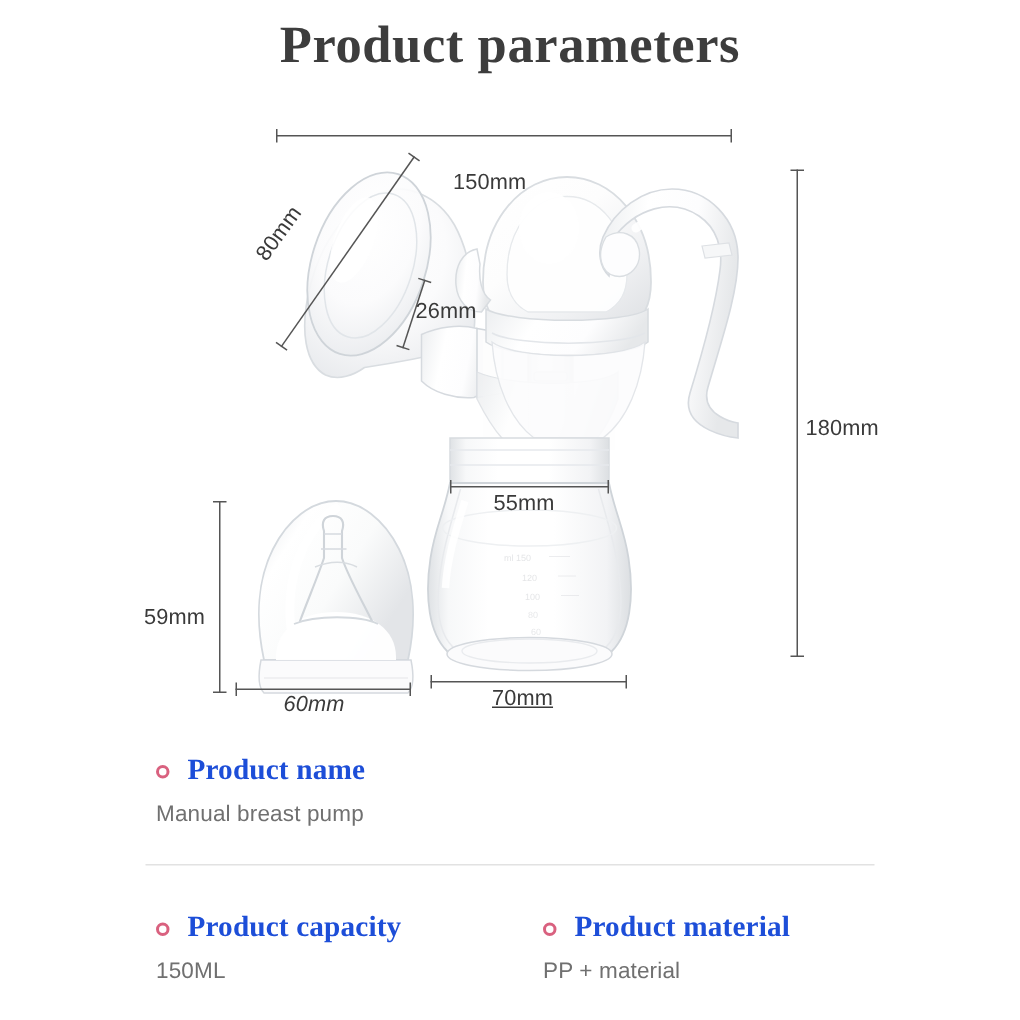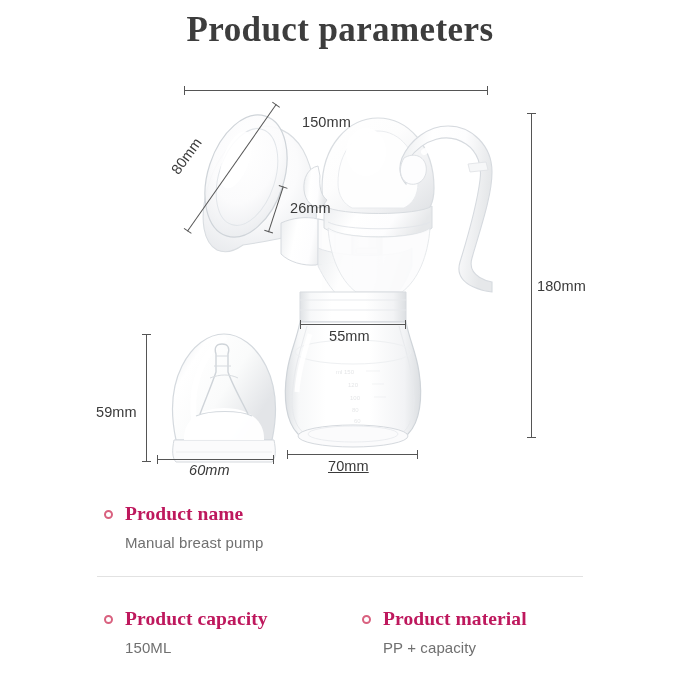--- a/index.html
+++ b/index.html
@@ -132,26 +132,25 @@
     height: 9px;
     border: 2px solid #d9617f;
     border-radius: 50%;
     box-sizing: border-box;
     flex: 0 0 auto;
   }
   .spec-label {
     font-family: "Liberation Serif", "DejaVu Serif", serif;
     font-weight: bold;
     font-size: 19.5px;
-    color: #be185d;
+    color: #1d4ed8;
     letter-spacing: 0.1px;
   }
   .spec-value {
     margin-top: 9px;
-    margin-left: 21px;
     font-family: "Liberation Sans", sans-serif;
     font-size: 15px;
     color: #707070;
     letter-spacing: 0.1px;
   }
 </style>
 </head>
 <body>
 
 <div id="page">
@@ -321,21 +320,21 @@
     </svg>
   </div>
 
   <div class="dim-line-h" style="left:184px; top:90px; width:304px;"></div>
   <div class="dim-label" style="left:302px; top:70px;margin-top:44px;">150mm</div>
 
   <div class="dim-line-d" style="left:187px; top:231px; width:155px; transform: rotate(-55deg);"></div>
   <div class="dim-label rot80" style="left:166px; top:148px;">80mm</div>
 
   <div class="dim-line-d" style="left:268px; top:232px; width:48px; transform: rotate(-72deg);"></div>
-  <div class="dim-label" style="left:290px; top:200px;">26mm</div>
+  <div class="dim-label" style="left:277px; top:200px;">26mm</div>
 
   <div class="dim-line-v" style="left:531px; top:113px; height:325px;"></div>
   <div class="dim-label" style="left:537px; top:278px;">180mm</div>
 
   <div class="dim-line-h" style="left:300px; top:324px; width:106px;"></div>
   <div class="dim-label" style="left:329px; top:328px;">55mm</div>
 
   <div class="dim-line-h" style="left:287px; top:454px; width:131px;"></div>
   <div class="dim-label" style="left:328px; top:458px;text-decoration:underline;">70mm</div>
 
@@ -362,16 +361,16 @@
       <span class="spec-label">Product capacity</span>
     </div>
     <div class="spec-value">150ML</div>
   </div>
 
   <div class="spec-cell" style="left:362px; top:608px;">
     <div class="spec-head">
       <span class="bullet"></span>
       <span class="spec-label">Product material</span>
     </div>
-    <div class="spec-value">PP + capacity</div>
+    <div class="spec-value">PP + material</div>
   </div>
 
 </div>
 
 </body></html>

